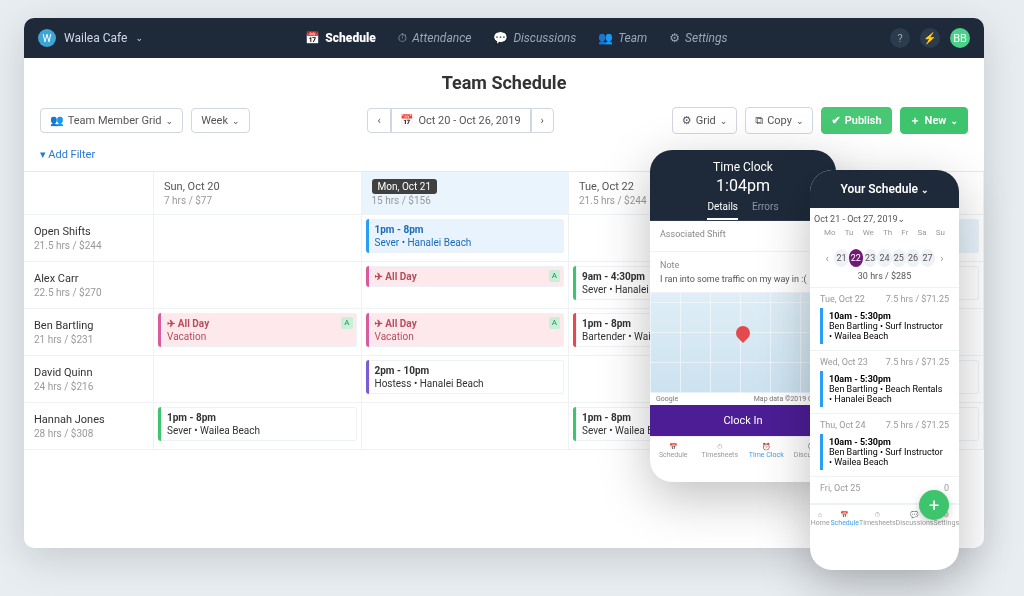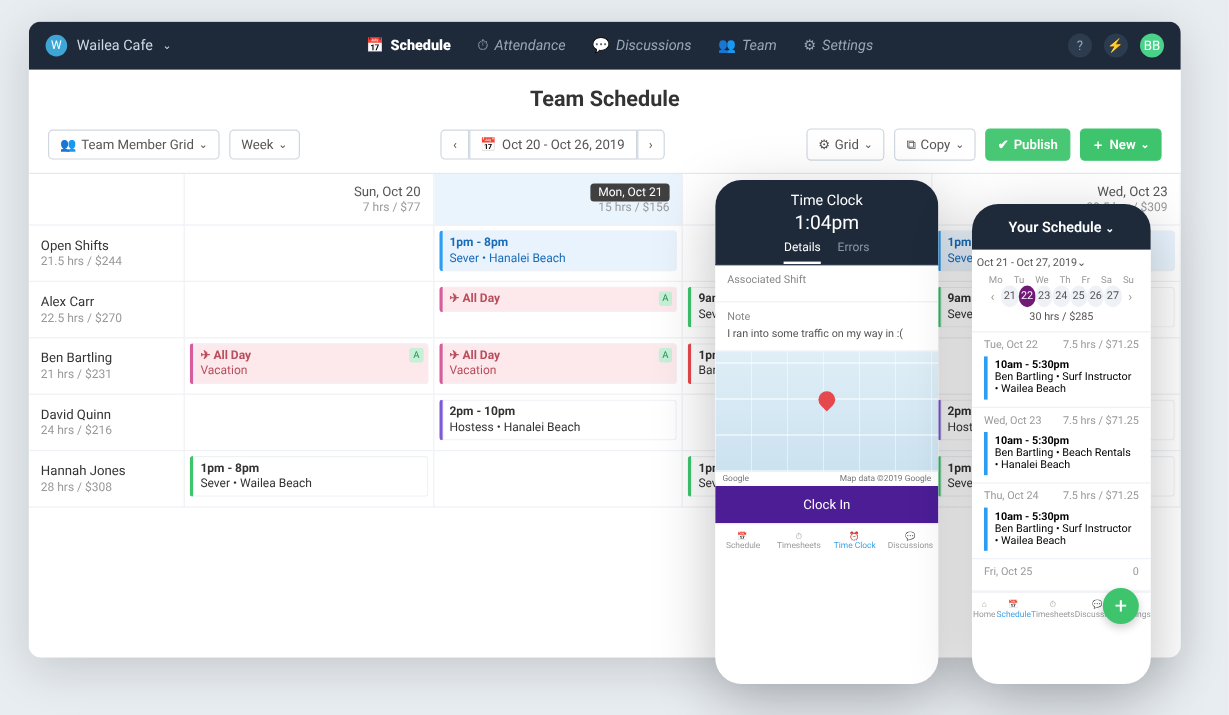--- a/index.html
+++ b/index.html
@@ -20,58 +20,58 @@
   .toolbar-left{display:flex;gap:8px}
   .toolbar-center{margin:0 auto;display:flex;gap:0}
   .toolbar-center .btn{border-radius:0}
   .toolbar-center .btn:first-child{border-radius:4px 0 0 4px}
   .toolbar-center .btn:last-child{border-radius:0 4px 4px 0}
   .toolbar-right{display:flex;gap:8px}
   .btn-green{background:#48c774;border-color:#48c774;color:#fff;font-weight:600}
   .btn-green2{background:#3ec46d;border-color:#3ec46d;color:#fff;font-weight:600}
   .filterrow{padding:4px 16px 10px;color:#2a7ad4;font-size:11px}
   .grid{display:grid;grid-template-columns:130px repeat(4,1fr);font-size:11px;color:#333;border-top:1px solid #e5e9ee}
-  .hd{padding:8px 10px;text-align:right;border-right:1px solid #eef1f5;border-bottom:1px solid #eef1f5;color:#555}
+  .hd{padding:8px 10px;text-align:left;border-right:1px solid #eef1f5;border-bottom:1px solid #eef1f5;color:#555}
   .hd small{display:block;color:#999;font-size:10px;margin-top:2px}
   .hd.left{text-align:left}
   .hd.mon{background:#eaf4fd}
   .hd.mon .pill{background:#404040;color:#fff;padding:2px 6px;border-radius:3px;font-size:10px}
   .rowlabel{padding:10px;border-right:1px solid #eef1f5;border-bottom:1px solid #eef1f5;color:#333}
   .rowlabel small{display:block;color:#999;font-size:10px;margin-top:2px}
   .cell{padding:4px;border-right:1px solid #eef1f5;border-bottom:1px solid #eef1f5;min-height:46px}
   .shift{border-left:3px solid #999;background:#fff;border-radius:3px;padding:4px 6px;font-size:10px;line-height:1.3;box-shadow:0 0 0 1px #eef1f5 inset}
   .shift strong{display:block;font-size:10px}
   .shift.blue{border-left-color:#2a9df4;background:#e8f3fd;color:#1a6cb8}
   .shift.green{border-left-color:#3ec46d}
   .shift.red{border-left-color:#e5484d}
   .shift.purple{border-left-color:#7b5cd6}
   .shift.pink{border-left-color:#d65c9e;background:#fde8ec;color:#b84d5c;position:relative}
   .shift.pink::after{content:"A";position:absolute;right:4px;top:4px;background:#c7f0d8;color:#2a8f4c;font-size:8px;padding:1px 3px;border-radius:2px}
   .phone{position:absolute;background:#fff;border-radius:22px;box-shadow:0 15px 50px rgba(0,0,0,.25);overflow:hidden}
-  .phone1{left:596px;top:150px;width:186px;height:420px;z-index:5}
+  .phone1{left:650px;top:150px;width:186px;height:332px;z-index:5}
   .phone2{left:810px;top:170px;width:149px;height:400px;z-index:6}
   .phead{background:#1e2a3a;color:#fff;text-align:center;padding:10px 0 0;font-size:12px}
   .phead .sub{font-size:16px;margin:2px 0 6px}
   .ptabs{display:flex;justify-content:center;gap:14px;font-size:10px;border-bottom:1px solid #2c3b4e}
   .ptabs span{padding-bottom:6px;border-bottom:2px solid transparent;color:#8a97a8}
   .ptabs .on{color:#fff;border-bottom-color:#fff}
   .psection{padding:8px 10px;font-size:9px;color:#555;border-bottom:1px solid #eef1f5}
   .pshift{border-left:3px solid #e5484d;padding:4px 6px;font-size:9px}
   .pmap{height:100px;background:linear-gradient(#dfeef7,#cbe2ef);position:relative;margin:0}
   .pmap::before{content:"";position:absolute;inset:0;background:repeating-linear-gradient(90deg,rgba(255,255,255,.5) 0 1px,transparent 1px 30px),repeating-linear-gradient(0deg,rgba(255,255,255,.5) 0 1px,transparent 1px 30px)}
   .pin{position:absolute;left:50%;top:40%;width:14px;height:14px;background:#e5484d;border-radius:50% 50% 50% 0;transform:translate(-50%,-50%) rotate(-45deg)}
   .mapfoot{display:flex;justify-content:space-between;font-size:7px;color:#777;padding:2px 6px}
   .clockin{background:#4c1d95;color:#fff;text-align:center;padding:9px;font-size:11px;cursor:pointer}
   .pfoot{display:flex;border-top:1px solid #eef1f5}
   .pfoot div{flex:1;text-align:center;font-size:7px;color:#999;padding:6px 0}
   .pfoot div.on{color:#3da0e8}
   .p2head{background:#1e2a3a;color:#fff;text-align:center;padding:12px 0;font-size:12px;font-weight:600}
   .weekbar{padding:6px 4px;border-bottom:1px solid #eef1f5;text-align:center}
   .weekbar .lbl{font-size:9px;color:#555;margin-bottom:4px;display:flex;justify-content:flex-start;align-items:center;gap:0}
-  .days{display:flex;justify-content:space-between;padding:0 10px;font-size:8px;color:#999;margin-bottom:0}
+  .days{display:flex;justify-content:space-between;padding:0 10px;font-size:8px;color:#999;margin-bottom:12px}
   .nums{display:flex;justify-content:space-between;align-items:center;padding:0 6px;font-size:9px}
   .nums span{width:18px;height:18px;display:flex;align-items:center;justify-content:center;border-radius:50%;background:#eef1f5;color:#555}
   .nums .sel{background:#701a75;color:#fff}
   .nums .arrow{background:none;font-size:11px;color:#999}
   .tot{font-size:9px;color:#555;margin-top:4px}
   .daysec{padding:6px 10px;border-bottom:1px solid #eef1f5;font-size:9px}
   .daysec .dh{display:flex;justify-content:space-between;color:#999;margin-bottom:4px}
   .daysec .ds{border-left:3px solid #2a9df4;padding:3px 6px}
   .fab{position:absolute;right:10px;bottom:50px;width:30px;height:30px;border-radius:50%;background:#3ec46d;color:#fff;display:flex;align-items:center;justify-content:center;font-size:18px;box-shadow:0 3px 8px rgba(0,0,0,.2)}
   .chev{font-size:9px}
@@ -116,20 +116,21 @@
       <div class="btn">›</div>
     </div>
     <div class="toolbar-right">
       <div class="btn">⚙ <span>Grid</span> <span class="chev">⌄</span></div>
       <div class="btn">⧉ <span>Copy</span> <span class="chev">⌄</span></div>
       <div class="btn btn-green">✔ <span>Publish</span></div>
       <div class="btn btn-green2">＋ <span>New</span> <span class="chev">⌄</span></div>
     </div>
   </div>
 
+  <div class="filterrow">▾ <span>Add Filter</span></div>
 
   <div class="grid" id="grid">
       <div class="hd left"></div>
       <div class="hd ">Sun, Oct 20<small>7 hrs / $77</small></div>
       <div class="hd mon"><span class="pill">Mon, Oct 21</span><small>15 hrs / $156</small></div>
       <div class="hd ">Tue, Oct 22<small>21.5 hrs / $244</small></div>
       <div class="hd ">Wed, Oct 23<small>29.5 hrs / $309</small></div>
       <div class="rowlabel">Open Shifts<small>21.5 hrs / $244</small></div>
       <div class="cell"></div>
       <div class="cell">

